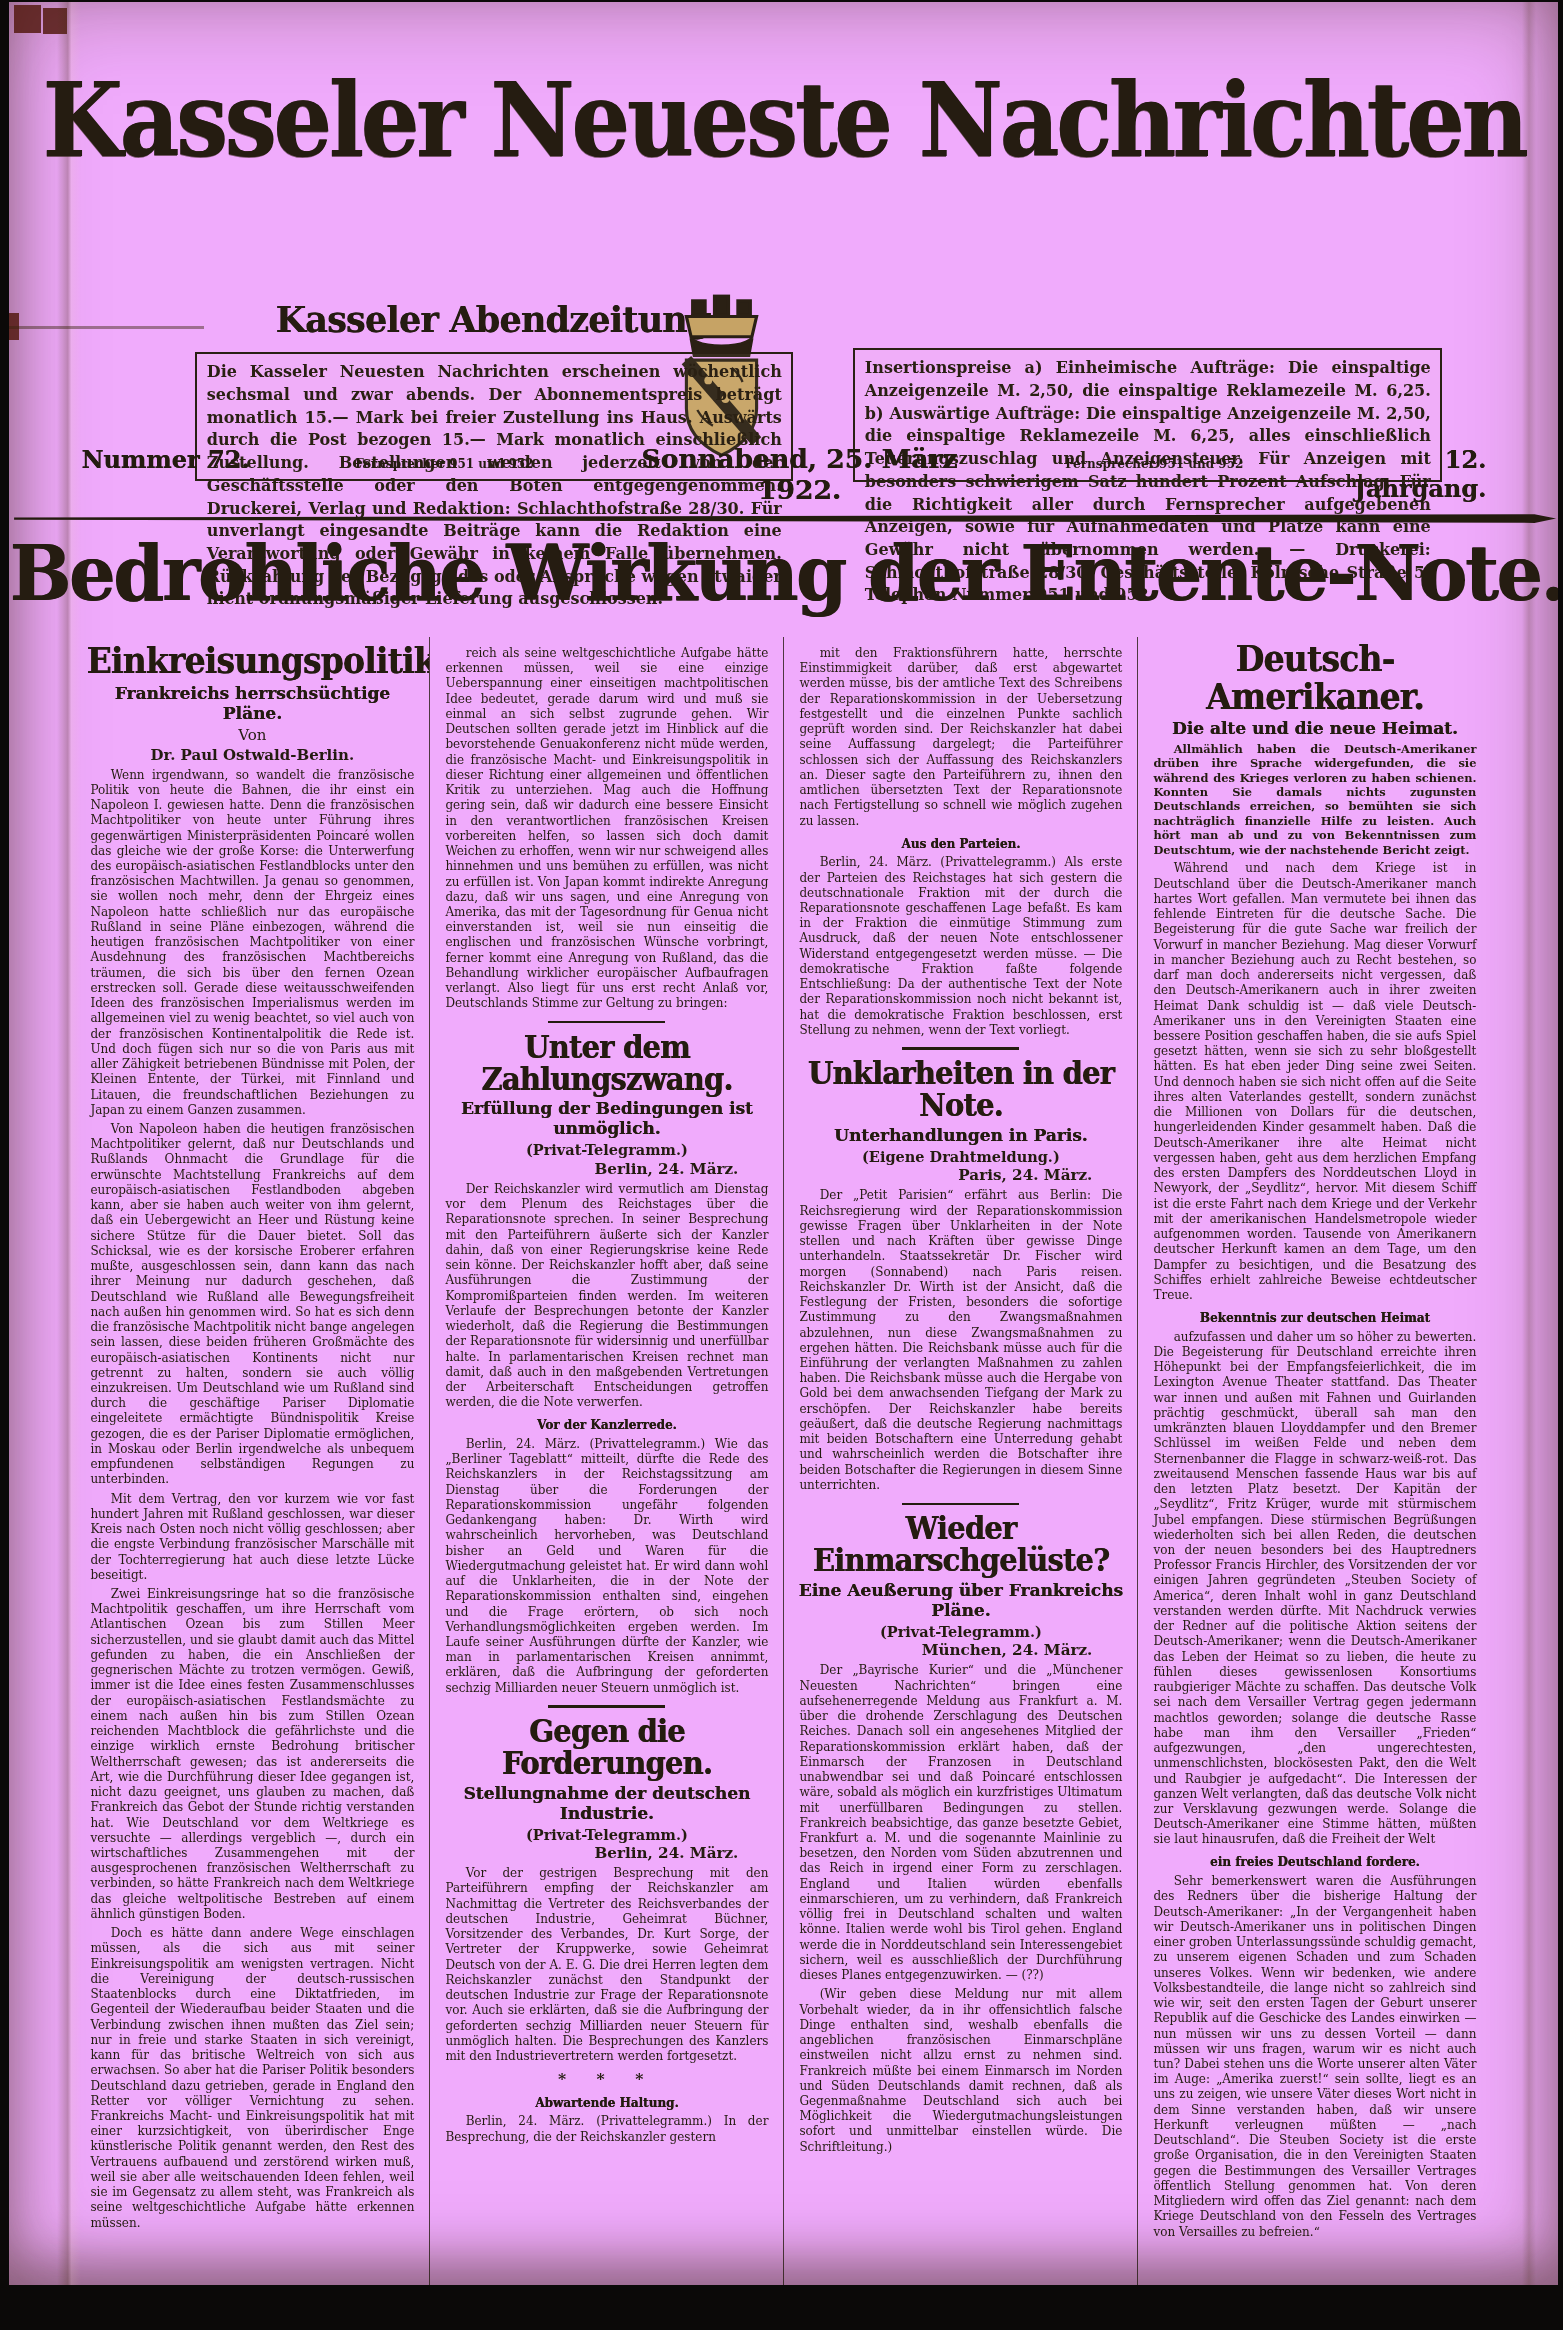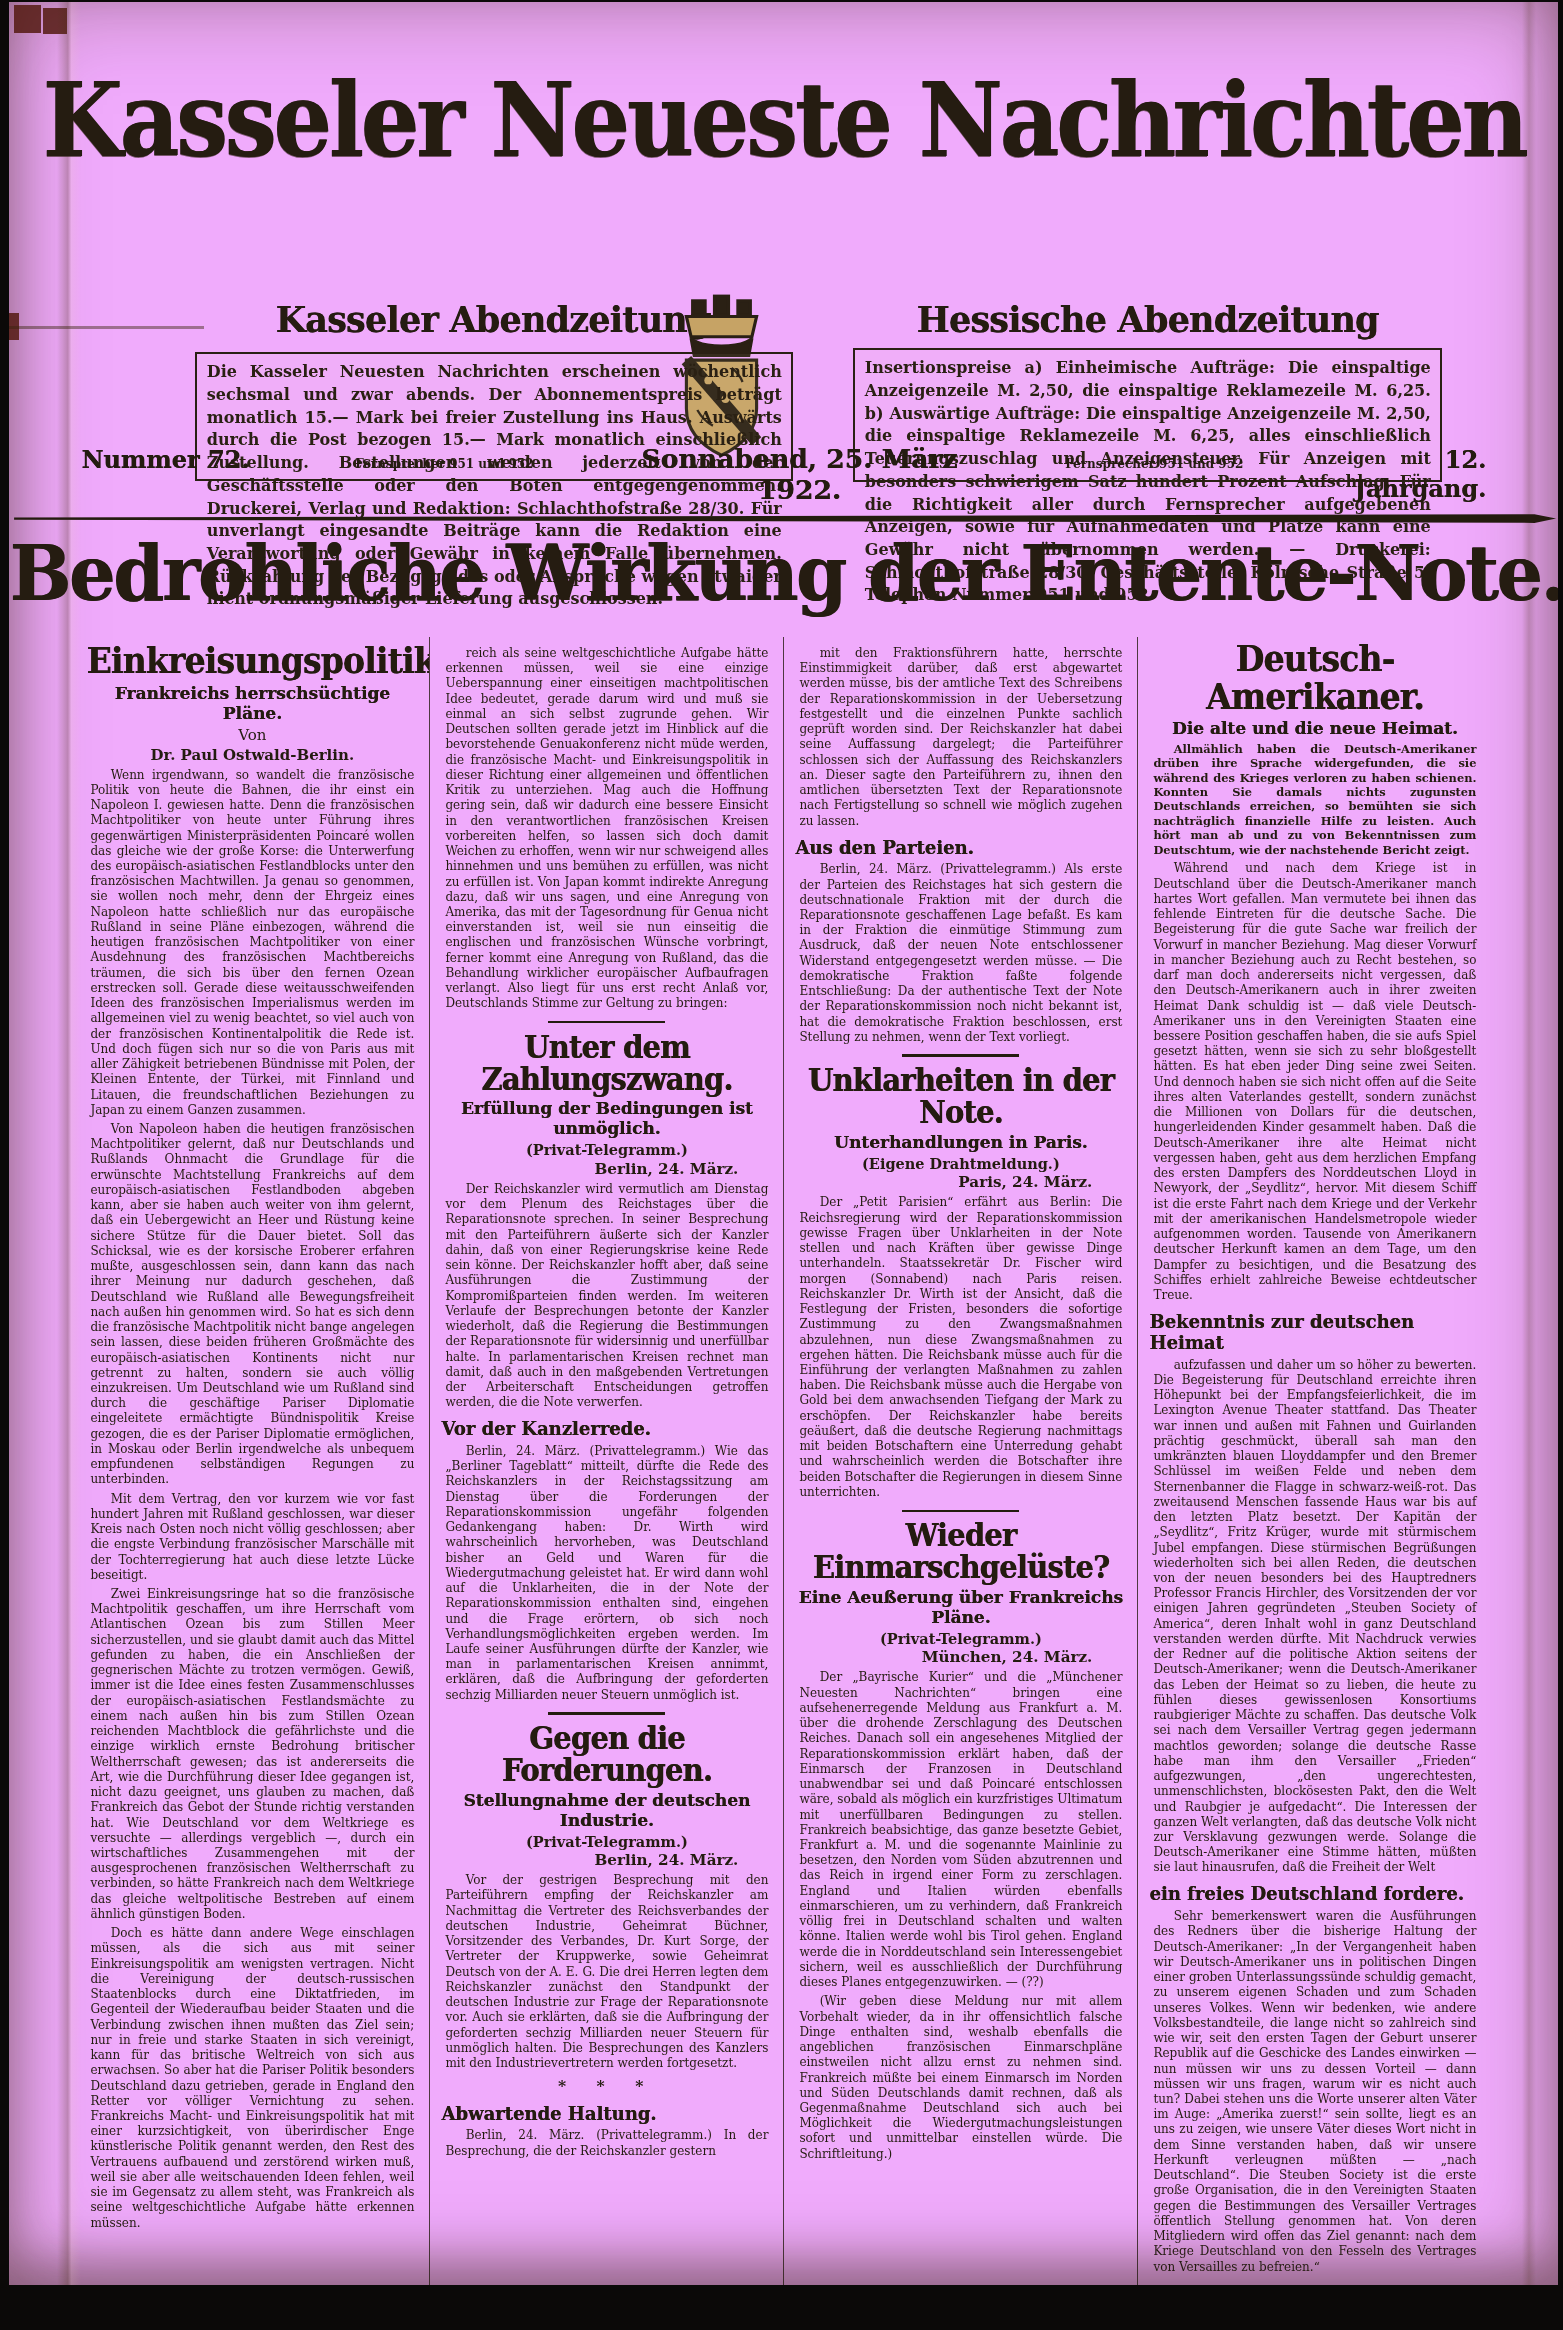--- a/index.html
+++ b/index.html
@@ -65,42 +65,41 @@
   .col + .col{border-left:1.6px solid rgba(38,28,16,.8);}
 
   .art-title{font-size:33px;font-weight:bold;text-align:center;margin:1.6px 0 4.7px;
     transform:scaleY(1.08);letter-spacing:-0.8px;text-shadow:0.6px 0 0 currentColor;line-height:1.05;}
   .art-title.small{font-size:29px;}
   .art-sub{font-size:17px;font-weight:bold;text-align:center;margin:0 0 3.1px;text-shadow:0.3px 0 0 currentColor;}
   .byline{font-size:15px;text-align:center;margin:1.6px 0;}
   .byline.author{font-weight:bold;}
   .wire{font-size:14.5px;text-align:center;margin:1.6px 0;font-weight:bold;}
   .city{font-size:15.2px;font-weight:bold;text-align:right;padding-right:34px;margin:1.6px 0 3.1px;}
-  .crosshead{font-size:18px;font-weight:bold;margin:7.8px 0 4.7px;text-shadow:0.3px 0 0 currentColor;}
+  .crosshead{font-size:12px;font-weight:bold;text-align:center;margin:7.8px 0 4.7px;text-shadow:0.3px 0 0 currentColor;}
   .sep{width:117px;height:2.3px;background:#241b0f;margin:9.4px auto;}
   .stars{text-align:center;font-size:15.6px;font-weight:bold;letter-spacing:12.5px;margin:4.7px 0;}
   .bodytext{font-size:12px;line-height:1.27;text-align:justify;hyphens:auto;}
   .bodytext .para{margin:4px;text-indent:20.3px;}
   .bodytext.lede .para{font-weight:bold;font-size:11.4px;}
 </style>
 </head>
 <body>
 
 <div class="paper">
   <div class="reg-mark rm1"></div>
   <div class="reg-mark rm2"></div>
   <div class="reg-mark rm3"></div>
   <div class="crease-v"></div>
   <div class="crease-v2"></div>
   <div class="crease-h"></div>
 
   <div class="masthead-title ink">Kasseler Neueste Nachrichten</div>
 
   <div class="edition edition-left ink">Kasseler Abendzeitung</div>
-  <div class="edition edition-right ink">Hessische Abendzeitung</div>
 
   <svg class="crest" viewBox="0 0 150 214">
     <g fill="none" stroke="#2a2014" stroke-width="4">
       <rect x="38" y="10" width="16" height="18" fill="#2a2014"></rect>
       <rect x="66" y="4" width="18" height="24" fill="#2a2014"></rect>
       <rect x="96" y="10" width="16" height="18" fill="#2a2014"></rect>
       <path d="M30 30 h90 l-6 26 h-78 z" fill="#c6a365"></path>
       <path d="M36 58 c0 0 8 10 39 10 s39 -10 39 -10 l-4 22 h-70 z" fill="#2a2014"></path>
       <path d="M30 86 h90 v62 c0 30 -20 48 -45 60 c-25 -12 -45 -30 -45 -60 z" fill="#c6a365"></path>
       <path d="M30 86 L120 190" stroke-width="16"></path>

